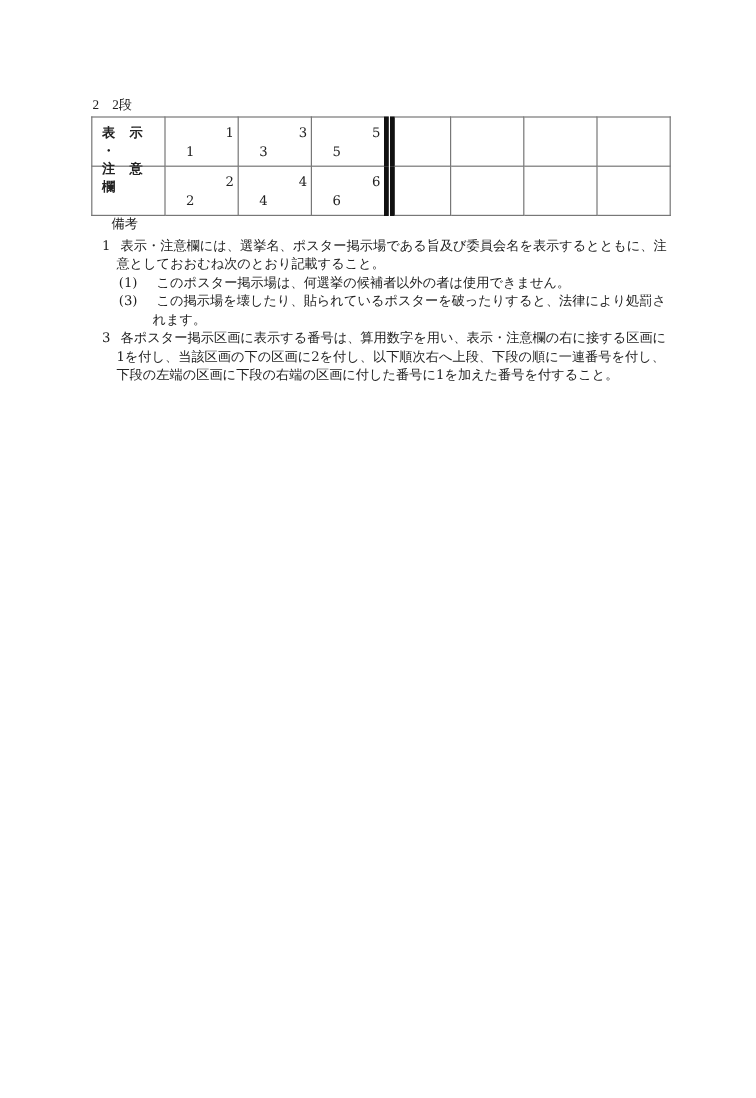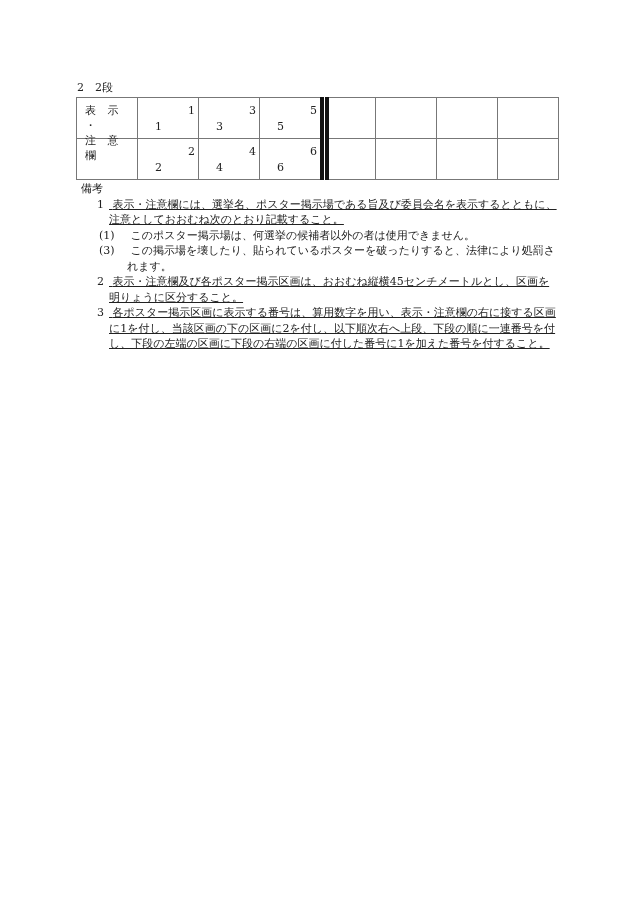--- a/index.html
+++ b/index.html
@@ -1,33 +1,33 @@
 <!DOCTYPE html>
 <html><head>
   <meta charset="utf-8">
   <style>
     html, body { margin: 0; padding: 0; background: #ffffff; }
     body { width: 630px; height: 915px; position: relative; overflow: hidden;
            font-family: "DejaVu Serif", "Liberation Serif", serif; color: #222; }
-    .heading { position: absolute; left: 77px; top: 81px; font-size: 11px; line-height: 14px; }
+    .heading { position: absolute; left: 77px; top: 81px; font-size: 11px; line-height: 14px; font-family: Liberation Serif, serif; }
     .tbl { position: absolute; border-collapse: collapse; }
     .tbl td { border: 1px solid #777; padding: 0; height: 40px; vertical-align: top; position: relative; font-size: 11px; }
     #tbl-left { left: 76px; top: 97px; }
     #tbl-left td { width: 60px; }
-    #tbl-left td.label { width: 60px; }
+    #tbl-left td.label { width: 60px; font-weight: bold; }
     #tbl-left td.last { border-right: 4px solid #111; }
     #tbl-right { left: 325px; top: 97px; }
     #tbl-right td { width: 60px; }
     #tbl-right td.first { border-left: 4px solid #111; width: 46px; }
     .label-text { position: absolute; left: 8px; top: 5px; line-height: 15px; letter-spacing: 4px; font-size: 11px; }
     .num-tr { position: absolute; right: 3px; top: 6px; }
     .num-bl { position: absolute; left: 17px; top: 22px; }
     .notes { position: absolute; left: 77px; top: 181px; width: 480px; font-size: 11px; line-height: 15.5px; }
-    .notes .title { margin-left: 4px; }
-    .item { padding-left: 20px; text-indent: -12px; margin-left: 12px; text-decoration: underline; }
+    .notes .title { margin-left: 16px; font-family: Liberation Mono, monospace; }
+    .item { padding-left: 20px; text-indent: -12px; margin-left: 0; }
     .item .num { display: inline-block; width: 12px; text-indent: 0; }
     .caution-title { padding-left: 20px; }
     .sub { padding-left: 50px; text-indent: -28px; }
     .sub .num { display: inline-block; width: 28px; text-indent: 0; }
   </style>
 </head>
 <body>
 
 <div class="heading">2　2段</div>
 
@@ -98,20 +98,16 @@
   <div class="sub">
     <span class="num">(1)</span>
     <span>このポスター掲示場は、何選挙の候補者以外の者は使用できません。</span>
   </div>
   <div class="sub">
     <span class="num">(3)</span>
     <span>この掲示場を壊したり、貼られているポスターを破ったりすると、法律により処罰されます。</span>
   </div>
 
   <div class="item">
-    <span class="num">2</span>
-    <span>表示・注意欄及び各ポスター掲示区画は、おおむね縦横45センチメートルとし、区画を明りょうに区分すること。</span>
-  </div>
-  <div class="item">
     <span class="num">3</span>
     <span>各ポスター掲示区画に表示する番号は、算用数字を用い、表示・注意欄の右に接する区画に1を付し、当該区画の下の区画に2を付し、以下順次右へ上段、下段の順に一連番号を付し、下段の左端の区画に下段の右端の区画に付した番号に1を加えた番号を付すること。</span>
   </div>
 </div>
 
 </body></html>

